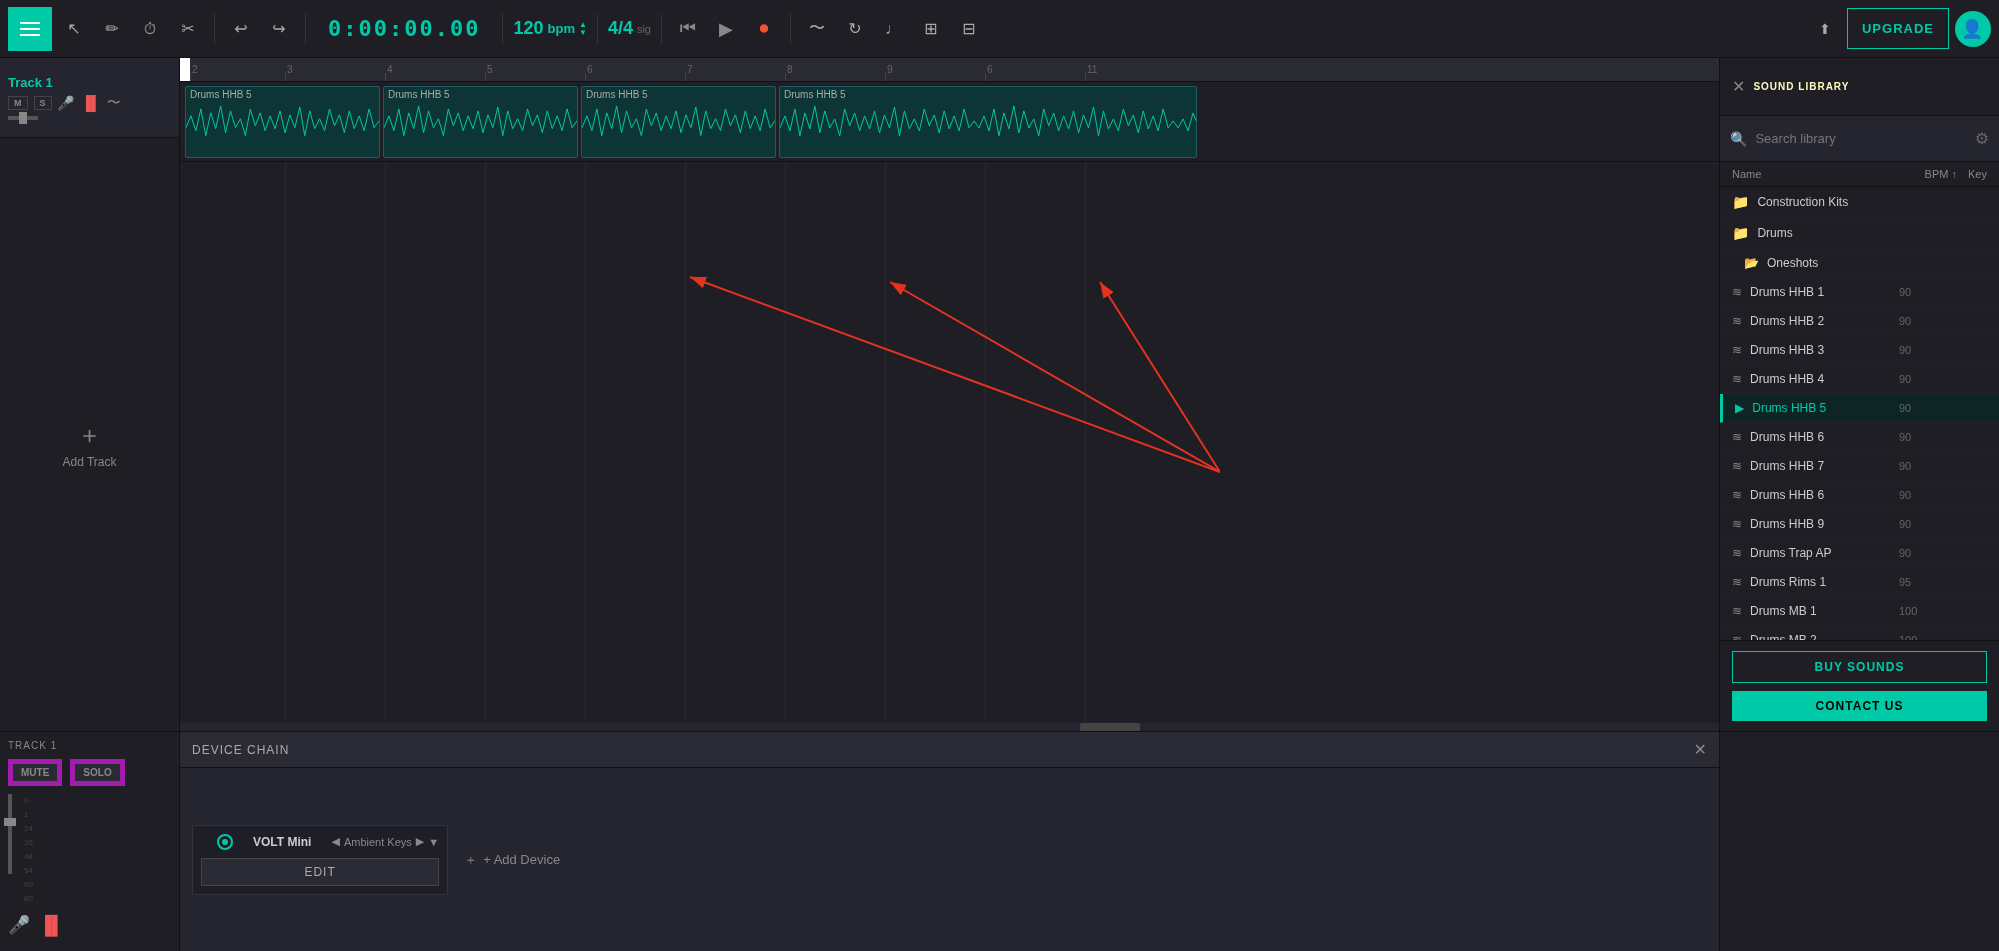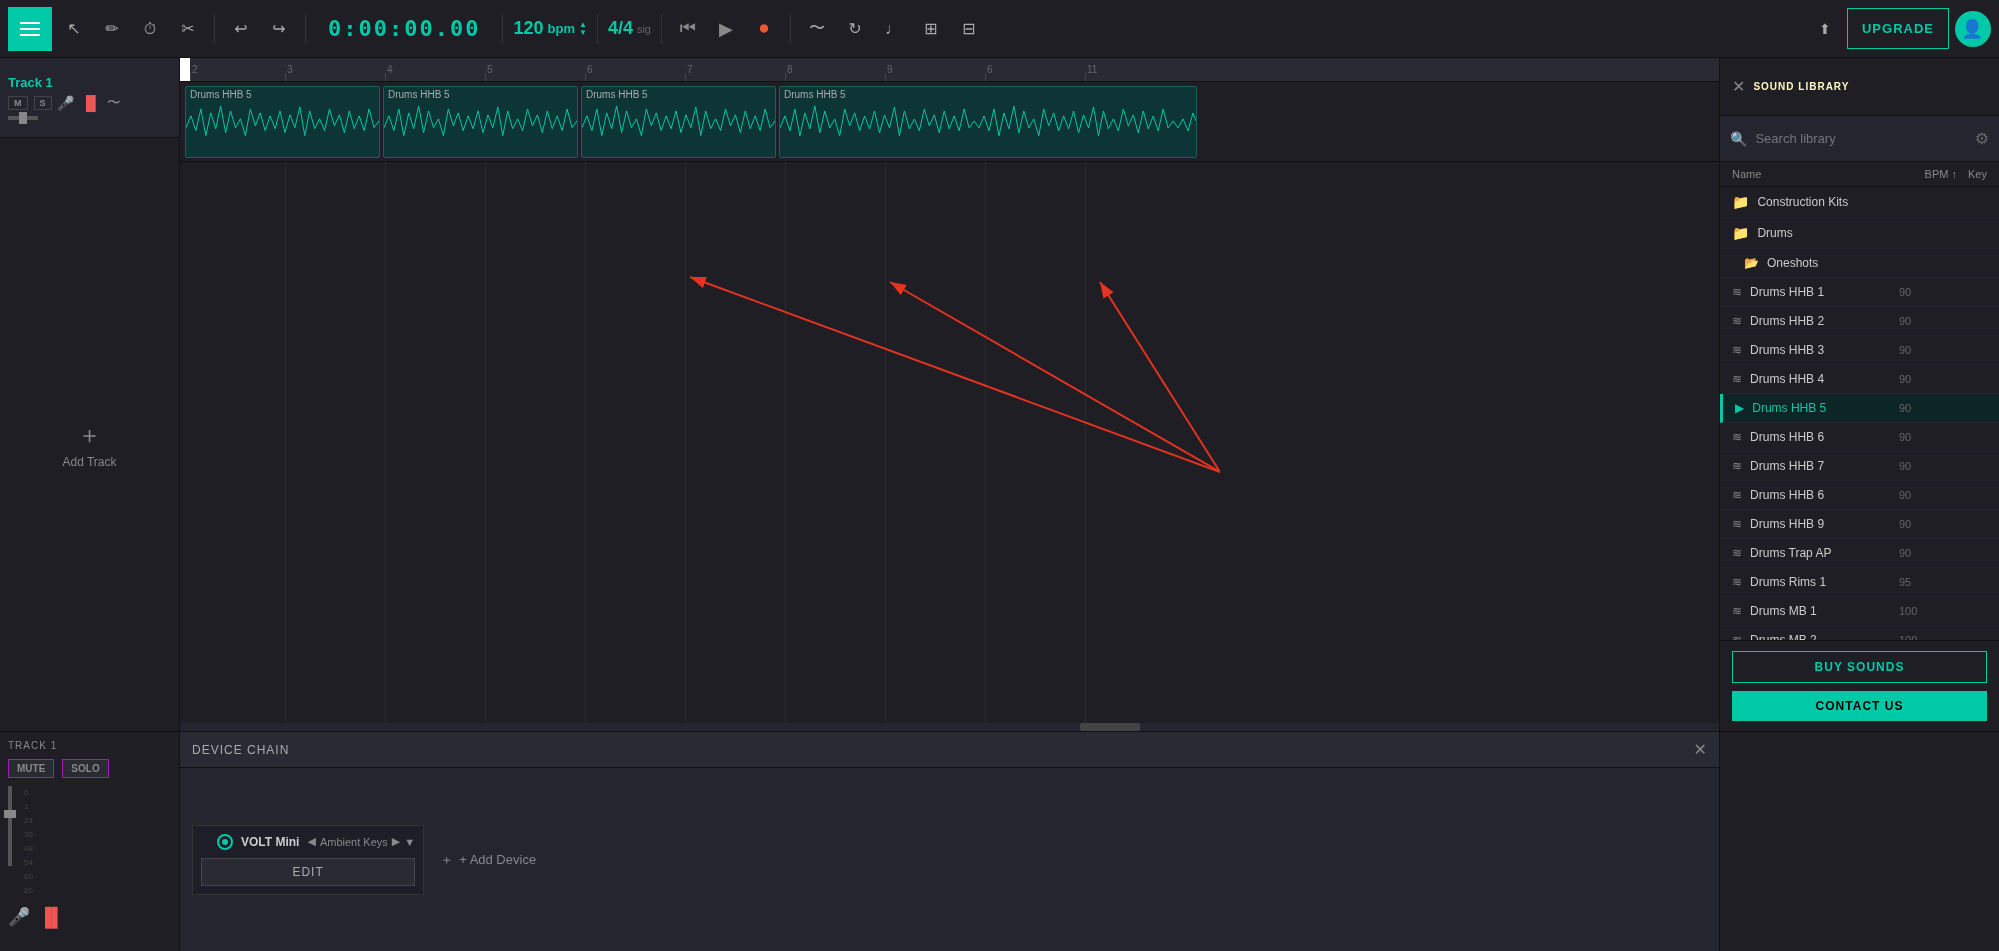--- a/index.html
+++ b/index.html
@@ -291,21 +291,21 @@
       font-size: 10px;
       letter-spacing: 1px;
     }
     .bottom-left-controls {
       display: flex;
       align-items: center;
       gap: 8px;
     }
     .mute-solo-btn {
       background: #2a2a32;
-      border: 1px solid #a21caf;
+      border: 5px solid #a21caf;
       color: #888;
       font-size: 10px;
       font-weight: bold;
       padding: 3px 8px;
       cursor: pointer;
     }
     .bottom-vol-slider-v {
       width: 4px;
       height: 80px;
       background: #555;
@@ -375,21 +375,21 @@
       border: 1px solid #333;
       padding: 8px;
       display: flex;
       flex-direction: column;
       gap: 8px;
       min-width: 220px;
     }
     .device-item-header {
       display: flex;
       align-items: center;
-      gap: 8px;
+      gap: 20px;
       padding-left: 16px;
     }
     .device-power {
       width: 16px; height: 16px;
       border-radius: 50%;
       border: 2px solid #00c9a7;
       background: transparent;
       cursor: pointer;
       display: flex; align-items: center; justify-content: center;
     }

